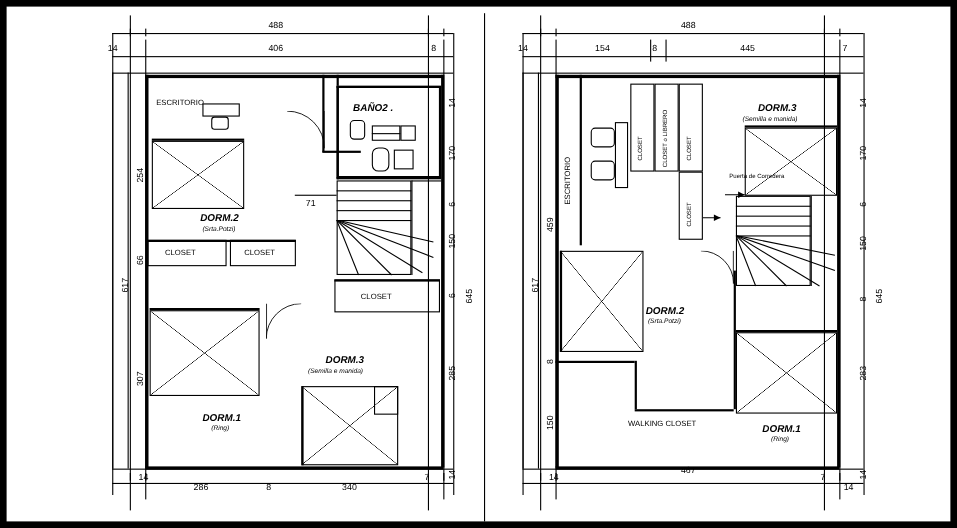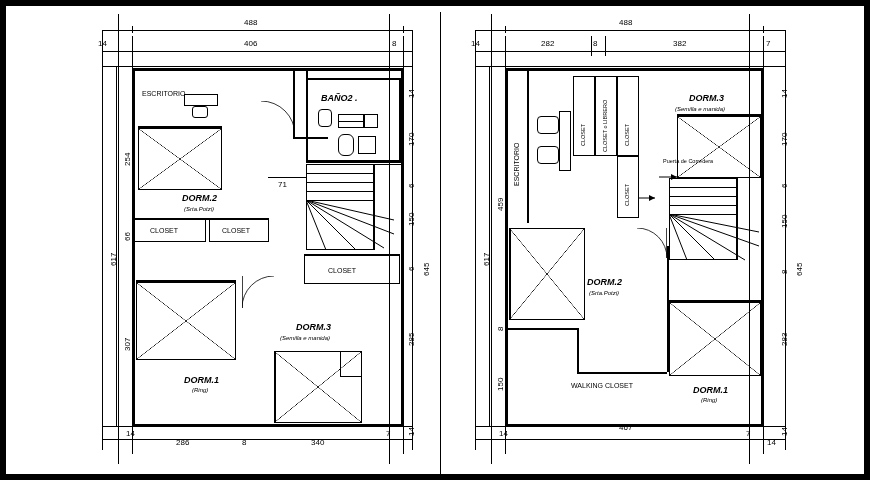--- a/index.html
+++ b/index.html
@@ -194,23 +194,23 @@
     <div class="ln v1" style="left:344px;top:24px;height:420px;"></div>
     <div class="ln v1" style="left:150px;top:30px;height:20px;"></div>
     <div class="ln v1" style="left:164px;top:30px;height:20px;"></div>
 
     <div class="tick" style="left:50px;top:20px;"></div>
     <div class="tick" style="left:64px;top:20px;"></div>
     <div class="tick" style="left:308px;top:20px;"></div>
     <div class="tick" style="left:322px;top:20px;"></div>
 
     <div class="dim" style="left:178px;top:13px;">488</div>
-    <div class="dim" style="left:100px;top:34px;">282</div>
+    <div class="dim" style="left:100px;top:34px;">154</div>
     <div class="dim" style="left:152px;top:34px;">8</div>
-    <div class="dim" style="left:232px;top:34px;">382</div>
+    <div class="dim" style="left:232px;top:34px;">445</div>
     <div class="dim" style="left:30px;top:34px;">14</div>
     <div class="dim" style="left:325px;top:34px;">7</div>
 
     <div class="ln v1" style="left:34px;top:60px;height:360px;"></div>
     <div class="ln v1" style="left:48px;top:60px;height:360px;"></div>
     <div class="dim v" style="left:42px;top:260px;">617</div>
     <div class="dim v" style="left:56px;top:205px;">459</div>
     <div class="dim v" style="left:56px;top:325px;">8</div>
     <div class="dim v" style="left:56px;top:385px;">150</div>
 

